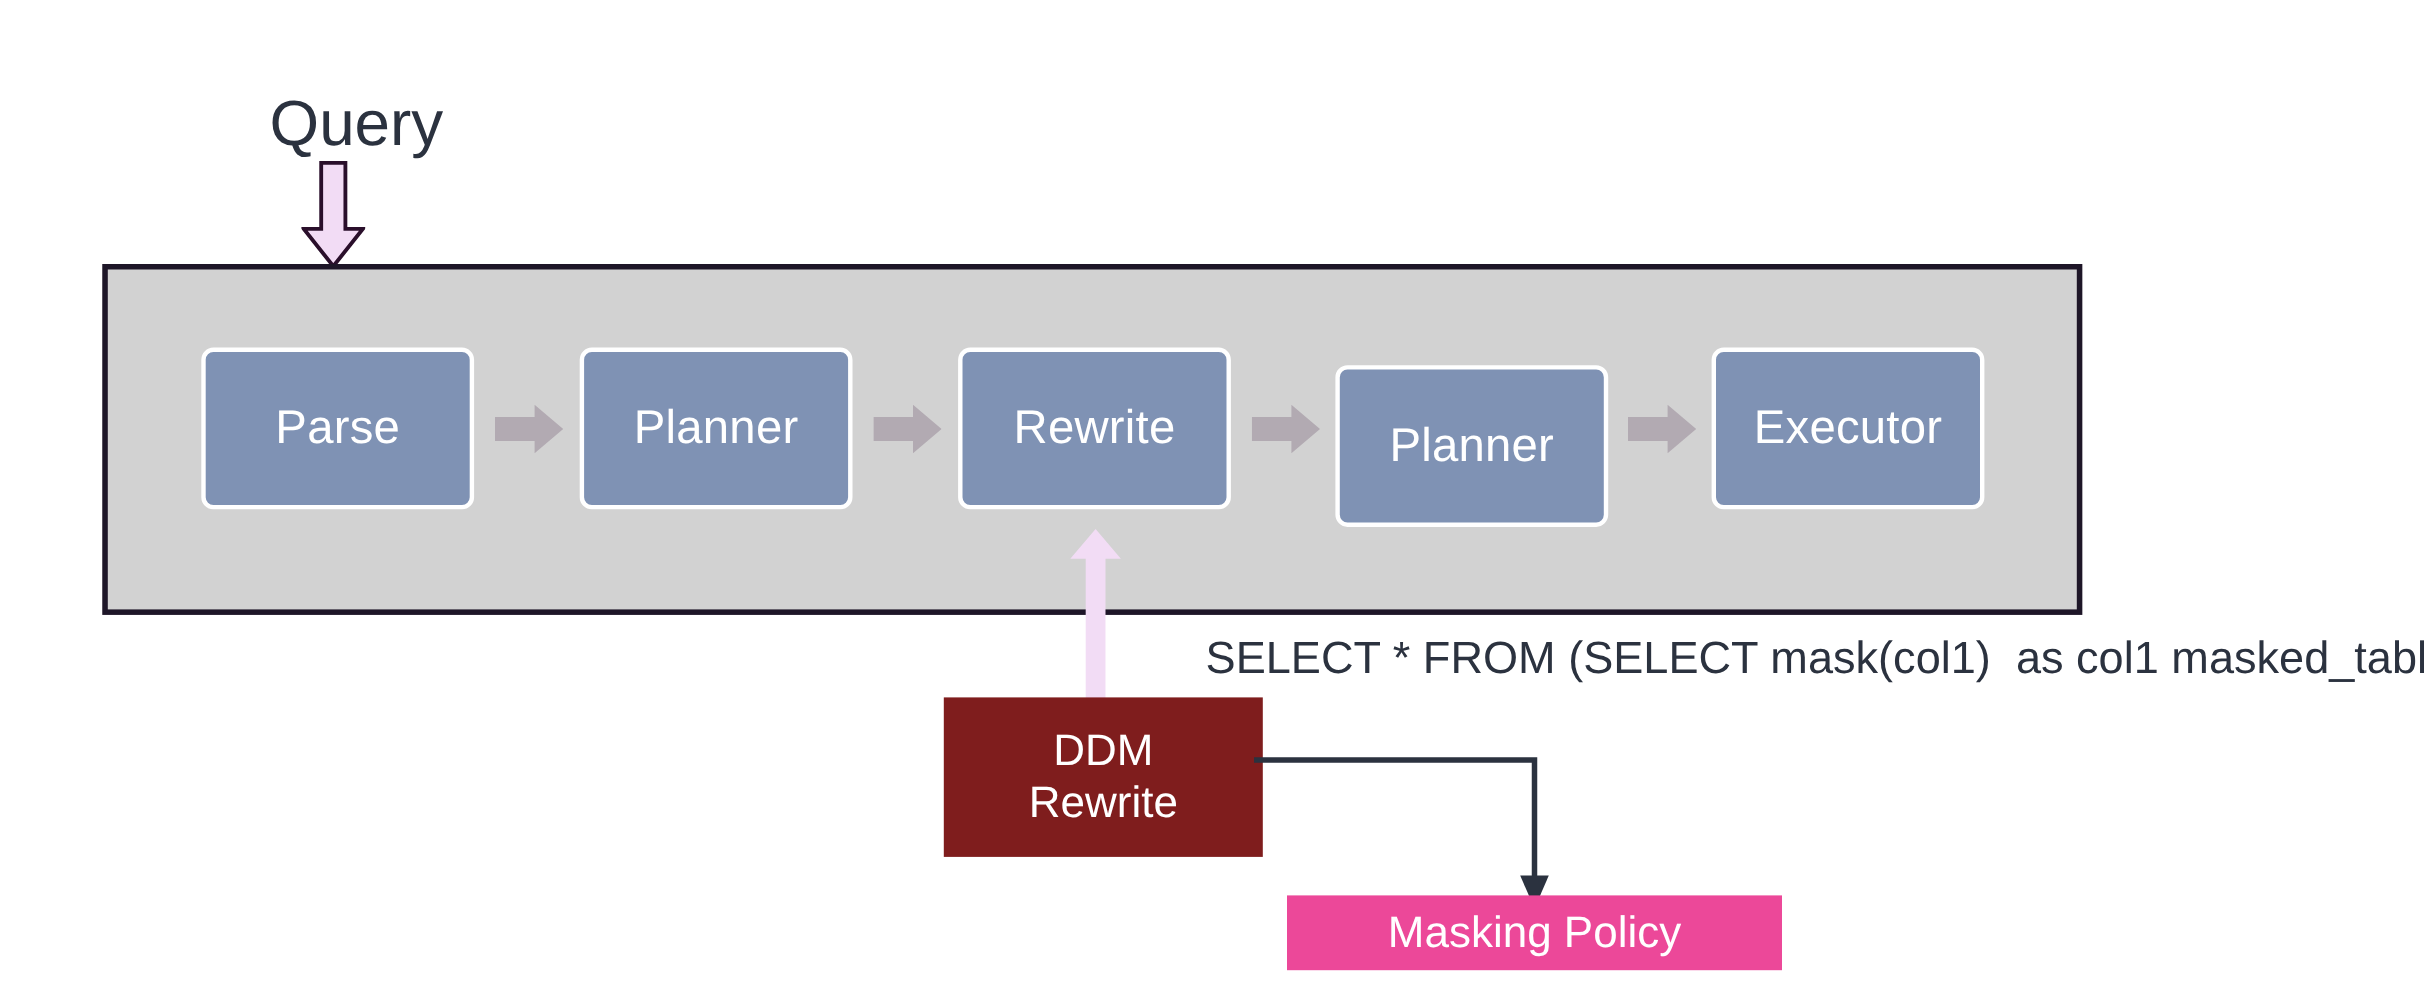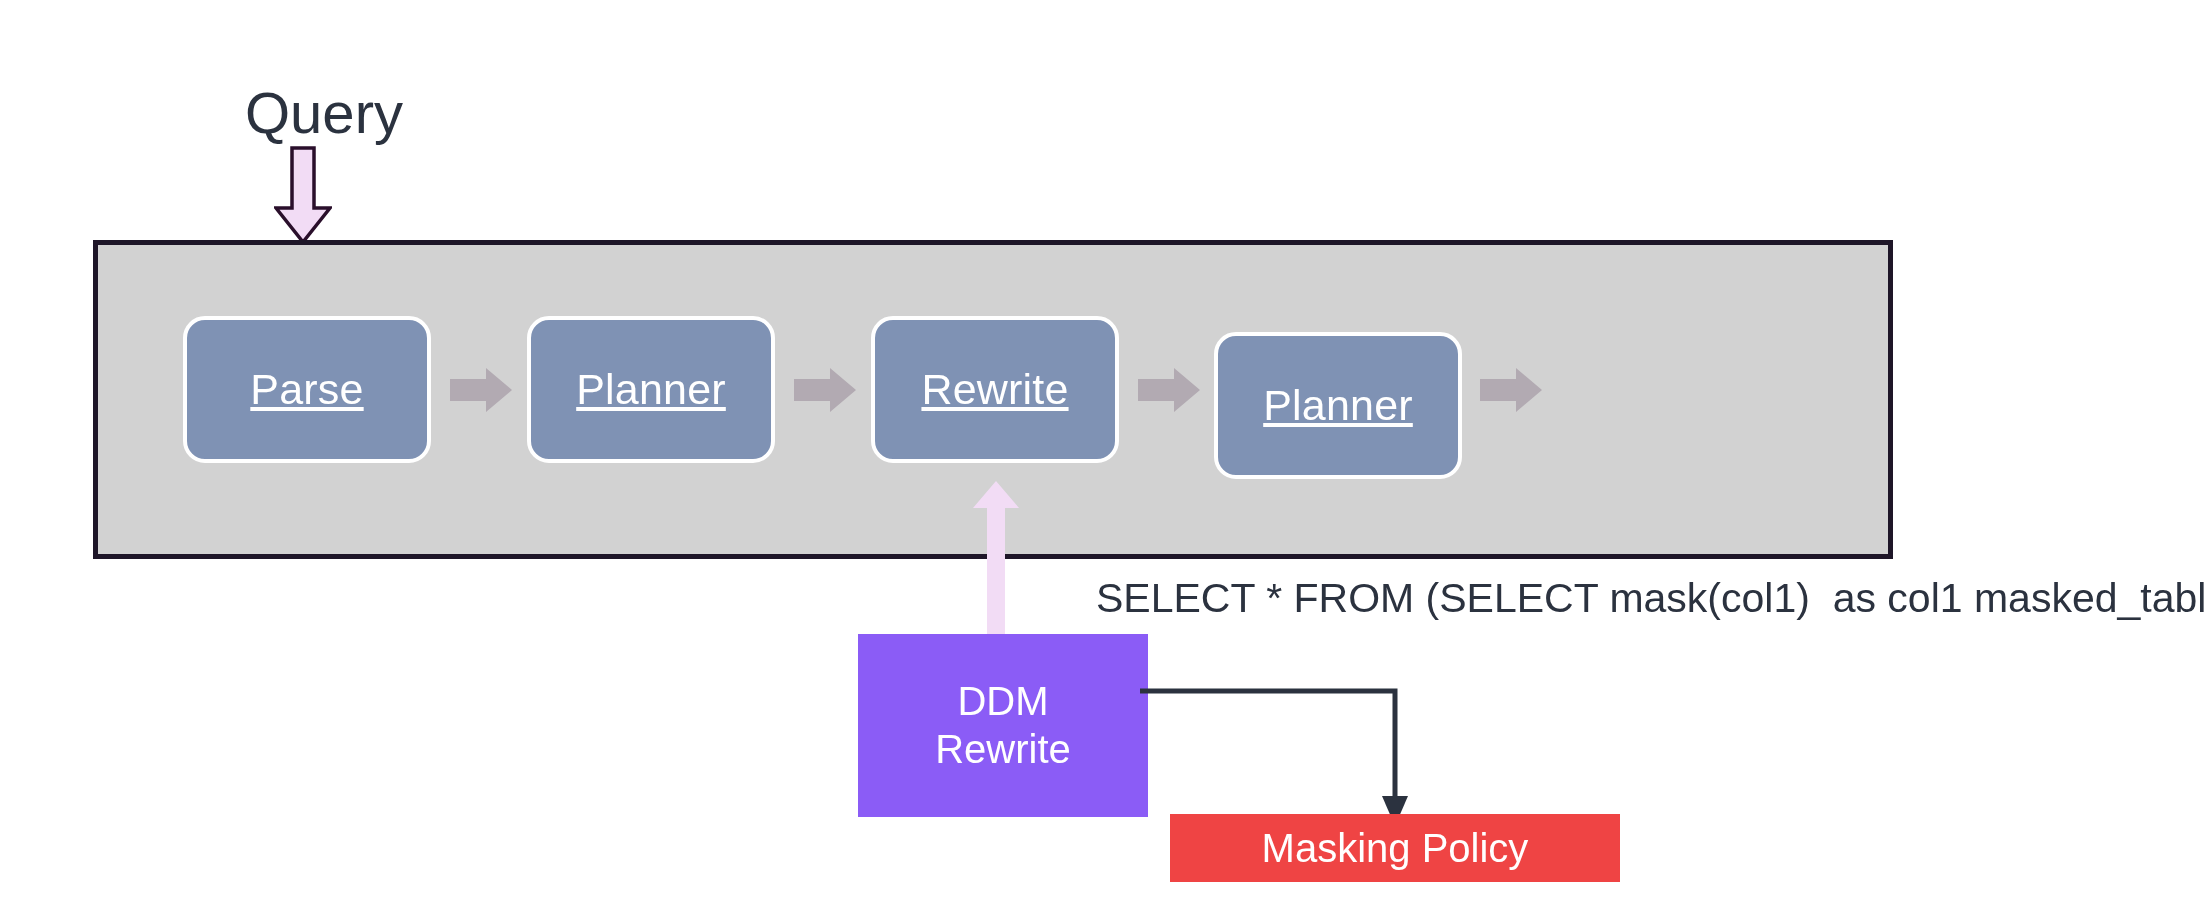--- a/index.html
+++ b/index.html
@@ -56,29 +56,28 @@
   }
 
   
   .stage-box {
     position: absolute;
     top: 316px;
     width: 248px;
     height: 147px;
     background: #7f92b4;
     border: 4px solid #ffffff;
-    border-radius: 22px;
+    border-radius: 11px;
     box-sizing: border-box;
     display: flex;
     align-items: center;
     justify-content: center;
     color: #ffffff;
     font-size: 43px;
     letter-spacing: 0.2px;
-    text-decoration: underline;
   }
   .stage-box.s0 { left: 183px; }
   .stage-box.s1 { left: 527px; }
   .stage-box.s2 { left: 871px; }
   .stage-box.s3 { left: 1214px; margin-top: 16px; }
   .stage-box.s4 { left: 1556px; }
 
   
   .conn-arrow {
     position: absolute;
@@ -106,38 +105,38 @@
     width: 48px;
     height: 162px;
   }
 
   
   #ddm-rewriter-box {
     position: absolute;
     left: 858px;
     top: 634px;
     width: 290px;
-    height: 183px;
-    background: #8b5cf6;
+    height: 145px;
+    background: #7f1d1d;
     color: #ffffff;
     font-size: 40px;
     line-height: 1.18;
     text-align: center;
     display: flex;
     flex-direction: column;
     align-items: center;
     justify-content: center;
   }
   #masking-policy-box {
     position: absolute;
     left: 1170px;
     top: 814px;
     width: 450px;
     height: 68px;
-    background: #ef4444;
+    background: #ec4899;
     color: #ffffff;
     font-size: 40px;
     display: flex;
     align-items: center;
     justify-content: center;
   }
 
   
   #policy-connector {
     position: absolute;
@@ -167,20 +166,23 @@
   </div>
   <div class="stage-box s1">
     <span>Planner</span>
   </div>
   <div class="stage-box s2">
     <span>Rewrite</span>
   </div>
   <div class="stage-box s3">
     <span>Planner</span>
   </div>
+  <div class="stage-box s4">
+    <span>Executor</span>
+  </div>
 
   <svg class="conn-arrow c0" viewBox="0 0 62 44" preserveAspectRatio="none">
     <polygon points="0,11 36,11 36,0 62,22 36,44 36,33 0,33" fill="#b2aab2"></polygon>
   </svg>
   <svg class="conn-arrow c1" viewBox="0 0 62 44" preserveAspectRatio="none">
     <polygon points="0,11 36,11 36,0 62,22 36,44 36,33 0,33" fill="#b2aab2"></polygon>
   </svg>
   <svg class="conn-arrow c2" viewBox="0 0 62 44" preserveAspectRatio="none">
     <polygon points="0,11 36,11 36,0 62,22 36,44 36,33 0,33" fill="#b2aab2"></polygon>
   </svg>

